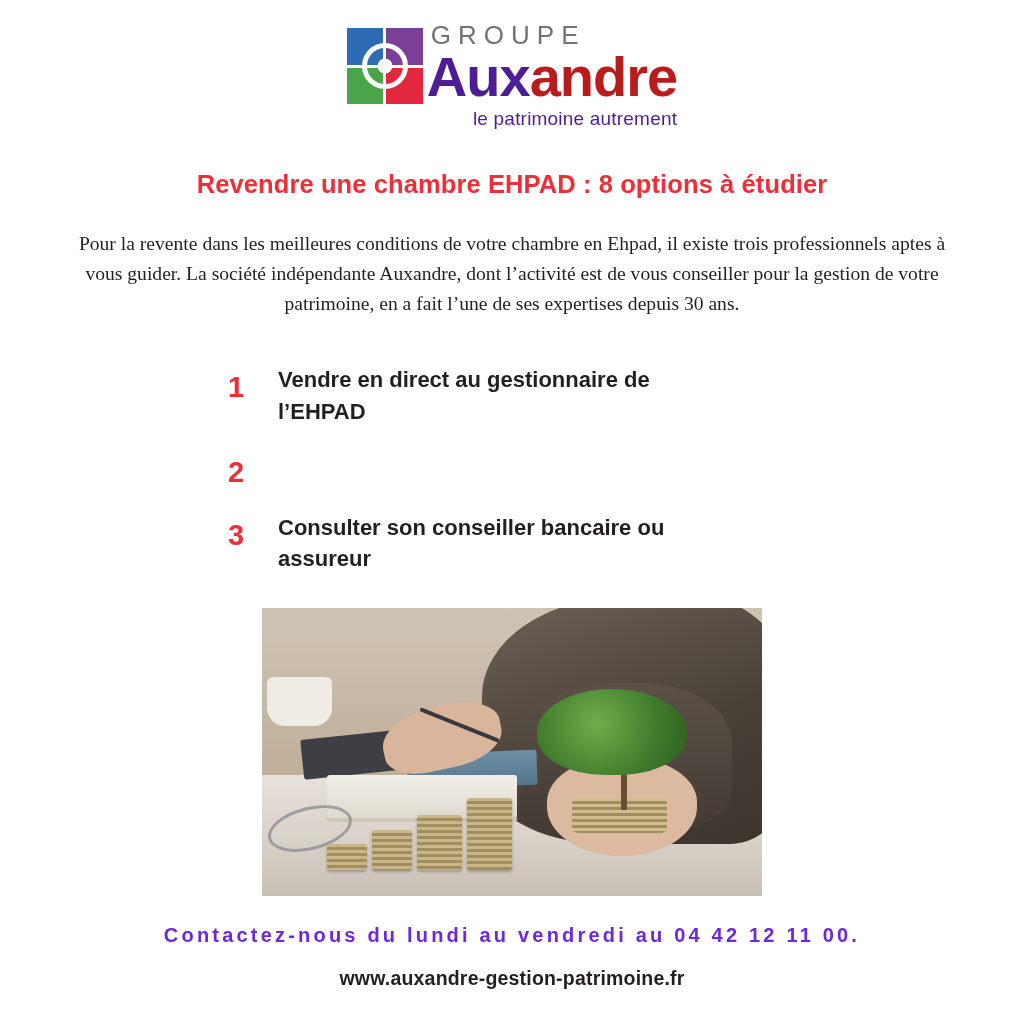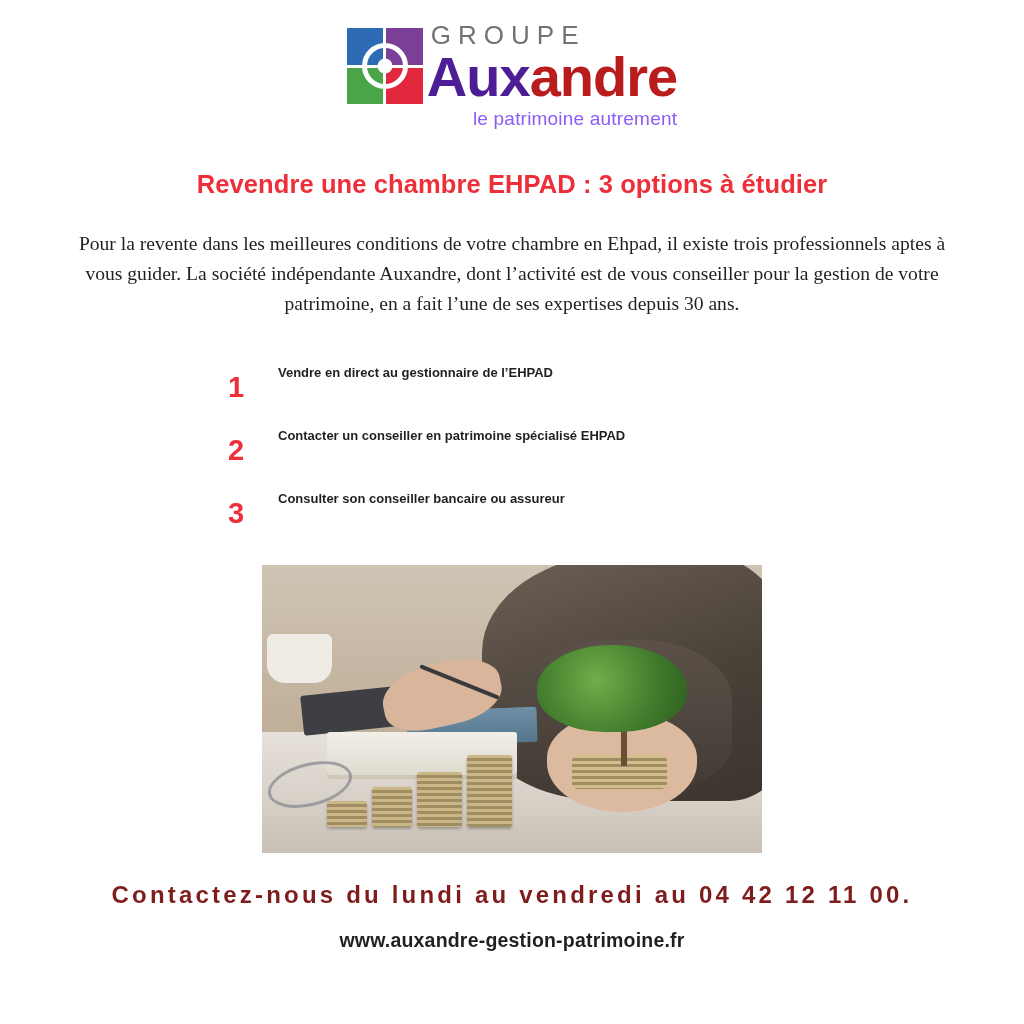--- a/index.html
+++ b/index.html
@@ -88,21 +88,21 @@
     font-size: 56px;
     font-weight: bold;
     letter-spacing: -1px;
     line-height: 1;
   }
   .logo-name .dark { color: #4c1d95; }
   .logo-name .red { color: #b91c1c; }
   .logo-tag {
     font-family: "Liberation Sans", sans-serif;
     font-size: 19px;
-    color: #8b5cf6;
+    color: #4c1d95;
     letter-spacing: 0.2px;
     text-align: right;
     margin-top: 4px;
   }
 
   
   .headline {
     margin-top: 42px;
     text-align: center;
     color: #ee2f3a;
@@ -141,21 +141,21 @@
   .option-num {
     width: 50px;
     flex: 0 0 50px;
     color: #ee2f3a;
     font-size: 29px;
     font-weight: bold;
     line-height: 1.2;
     padding-top: 6px;
   }
   .option-text {
-    font-size: 13px;
+    font-size: 22px;
     font-weight: bold;
     line-height: 1.42;
     max-width: 430px;
     color: #231f20;
   }
 
   
   .photo-wrap {
     margin-top: 34px;
     display: flex;
@@ -315,24 +315,24 @@
     background: radial-gradient(circle at 40% 40%, #6fae4a 0%, #3f7a2b 60%, #2d5c1f 100%);
     border-radius: 50% 50% 45% 45%;
   }
 
   
   .footer {
     margin-top: 28px;
     text-align: center;
   }
   .contact-line {
-    font-size: 24px;
+    font-size: 20px;
     font-weight: bold;
     letter-spacing: 3.2px;
-    color: #7f1d1d;
+    color: #6d28d9;
   }
   .website-line {
     margin-top: 20px;
     font-size: 19.5px;
     font-weight: bold;
     letter-spacing: 0.2px;
     color: #231f20;
   }
 </style>
 </head>
@@ -351,34 +351,33 @@
         <div class="logo-dot"></div>
       </div>
       <div class="logo-text">
         <div class="logo-groupe">GROUPE</div>
         <div class="logo-name"><span class="dark">Aux</span><span class="red">andre</span></div>
         <div class="logo-tag">le patrimoine autrement</div>
       </div>
     </div>
   </div>
 
-  <h1 class="headline">Revendre une chambre EHPAD : 3 options à étudier</h1>
+  <h1 class="headline">Revendre une chambre EHPAD : 8 options à étudier</h1>
 
   <div class="intro">
     <span>Pour la revente dans les meilleures conditions de votre chambre en Ehpad, il existe trois professionnels aptes à vous guider. La société indépendante Auxandre, dont l’activité est de vous conseiller pour la gestion de votre patrimoine, en a fait l’une de ses expertises depuis 30 ans.</span>
   </div>
 
   <ul class="options">
     <li class="option">
       <div class="option-num">1</div>
       <div class="option-text">Vendre en direct au gestionnaire de l’EHPAD</div>
     </li>
     <li class="option">
       <div class="option-num">2</div>
-      <div class="option-text">Contacter un conseiller en patrimoine spécialisé EHPAD</div>
     </li>
     <li class="option">
       <div class="option-num">3</div>
       <div class="option-text">Consulter son conseiller bancaire ou assureur</div>
     </li>
   </ul>
 
   <div class="photo-wrap">
     <div class="photo" title="Mains tenant une pile de pièces avec un petit arbre, bureau avec livres, calculatrice et lunettes">
       <div class="ph-wall"></div>

